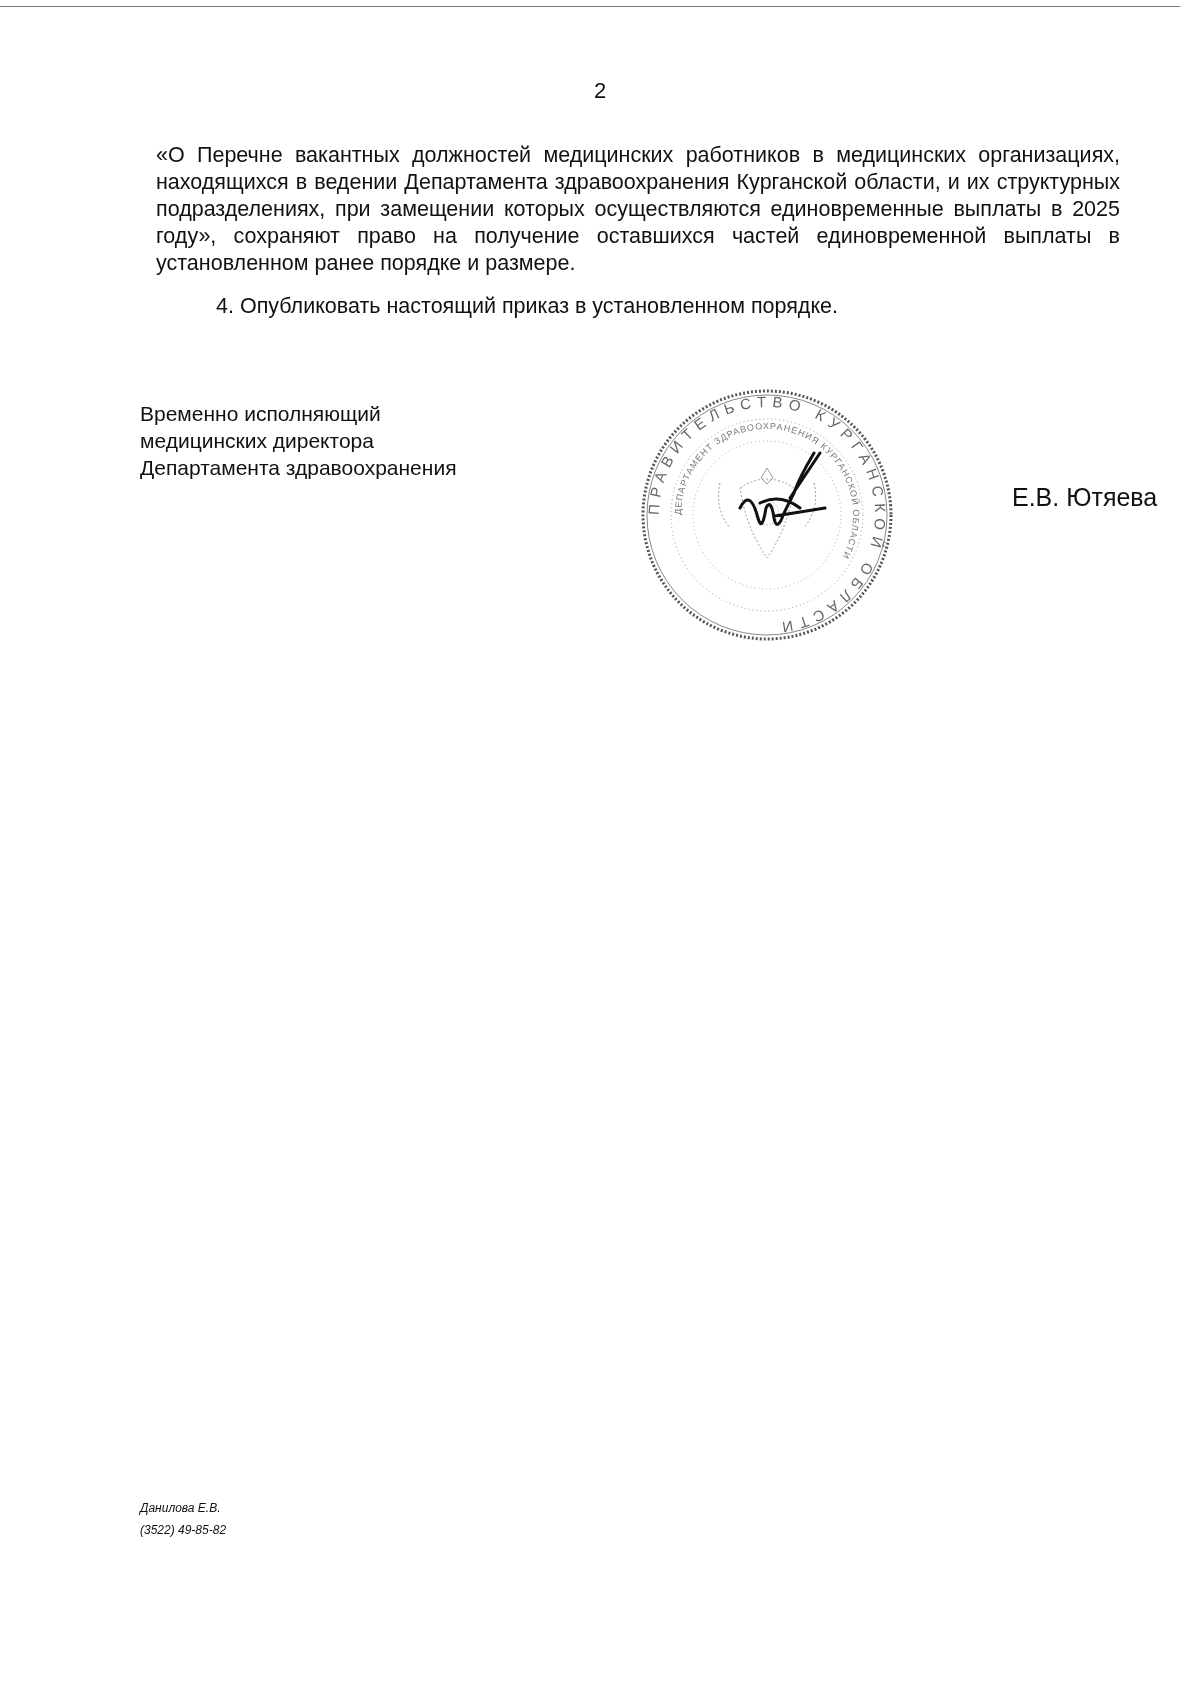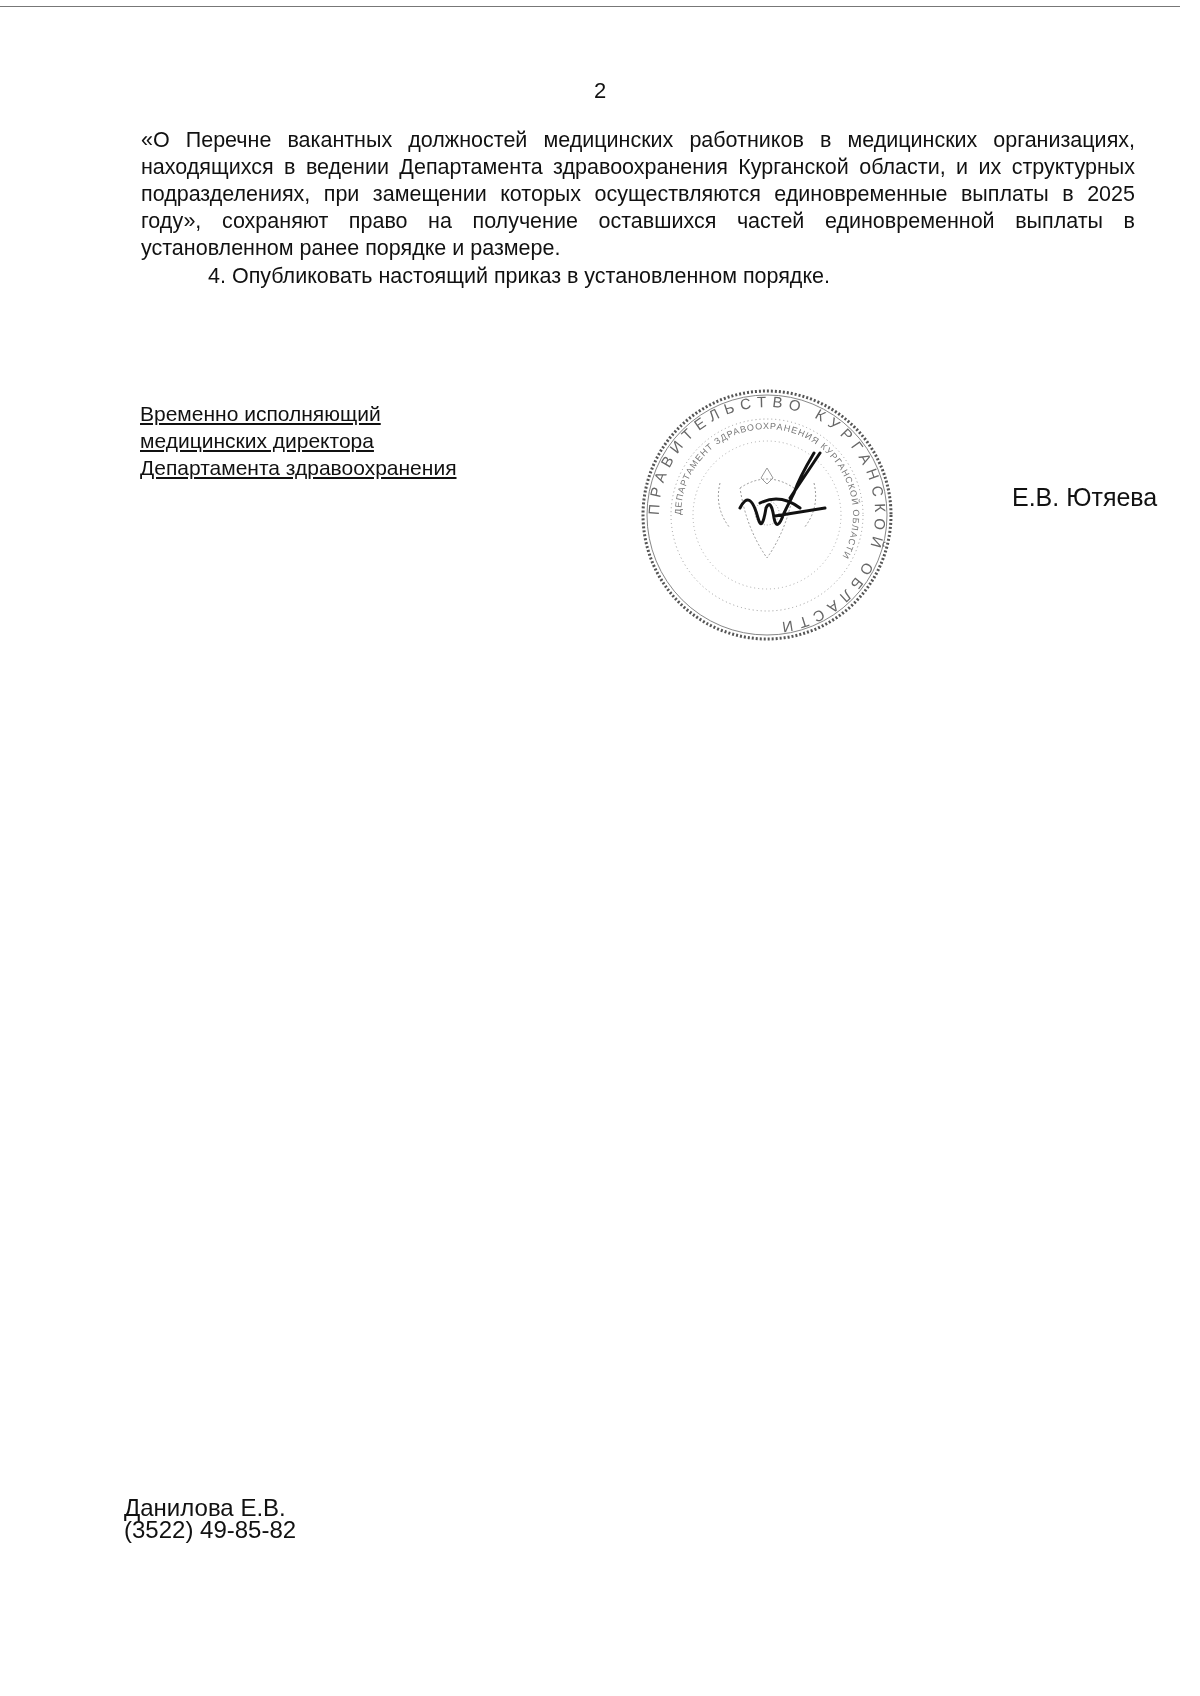--- a/index.html
+++ b/index.html
@@ -1,25 +1,25 @@
 <!DOCTYPE html>
 <html><head>
 <meta charset="utf-8">
 <style>
   html, body { margin:0; padding:0; }
   body { width:1200px; height:1696px; background:#fff; position:relative; overflow:hidden; font-family:"Liberation Sans", sans-serif; color:#111; }
   .topline { position:absolute; left:0; top:6px; width:1180px; height:1px; background:#777; }
   .pagenum { position:absolute; left:0; width:1200px; top:78px; text-align:center; font-size:22px; }
   .body-text { position:absolute; left:140px; top:126px; width:996px; font-size:21.5px; line-height:27px; }
-  .para { text-align:justify; text-align-last:left; margin:1px; }
-  .item { margin:0; text-indent:68px; }
-  .sig-left { position:absolute; left:140px; top:400px; font-size:21px; line-height:27px;text-decoration:underline; }
+  .para { text-align:justify; text-align-last:left; margin:16px; }
+  .item { margin:8px; text-indent:68px; }
+  .sig-left { position:absolute; left:140px; top:400px; font-size:21px; line-height:27px; }
   .sig-name { position:absolute; left:1012px; top:483px; font-size:25px; }
   .stamp { position:absolute; left:640px; top:388px; width:254px; height:254px; }
-  .footer { position:absolute; left:124px; top:1497px; font-size:24px; line-height:22px; }
+  .footer { position:absolute; left:140px; top:1497px; font-size:12px; line-height:22px;font-style:italic; }
 </style>
 </head>
 <body>
 
 <div class="topline"></div>
 
 <div class="pagenum">2</div>
 
 <div class="body-text">
   <p class="para">«О Перечне вакантных должностей медицинских работников в медицинских организациях, находящихся в ведении Департамента здравоохранения Курганской области, и их структурных подразделениях, при замещении которых осуществляются единовременные выплаты в 2025 году», сохраняют право на получение оставшихся частей единовременной выплаты в установленном ранее порядке и размере.</p>

